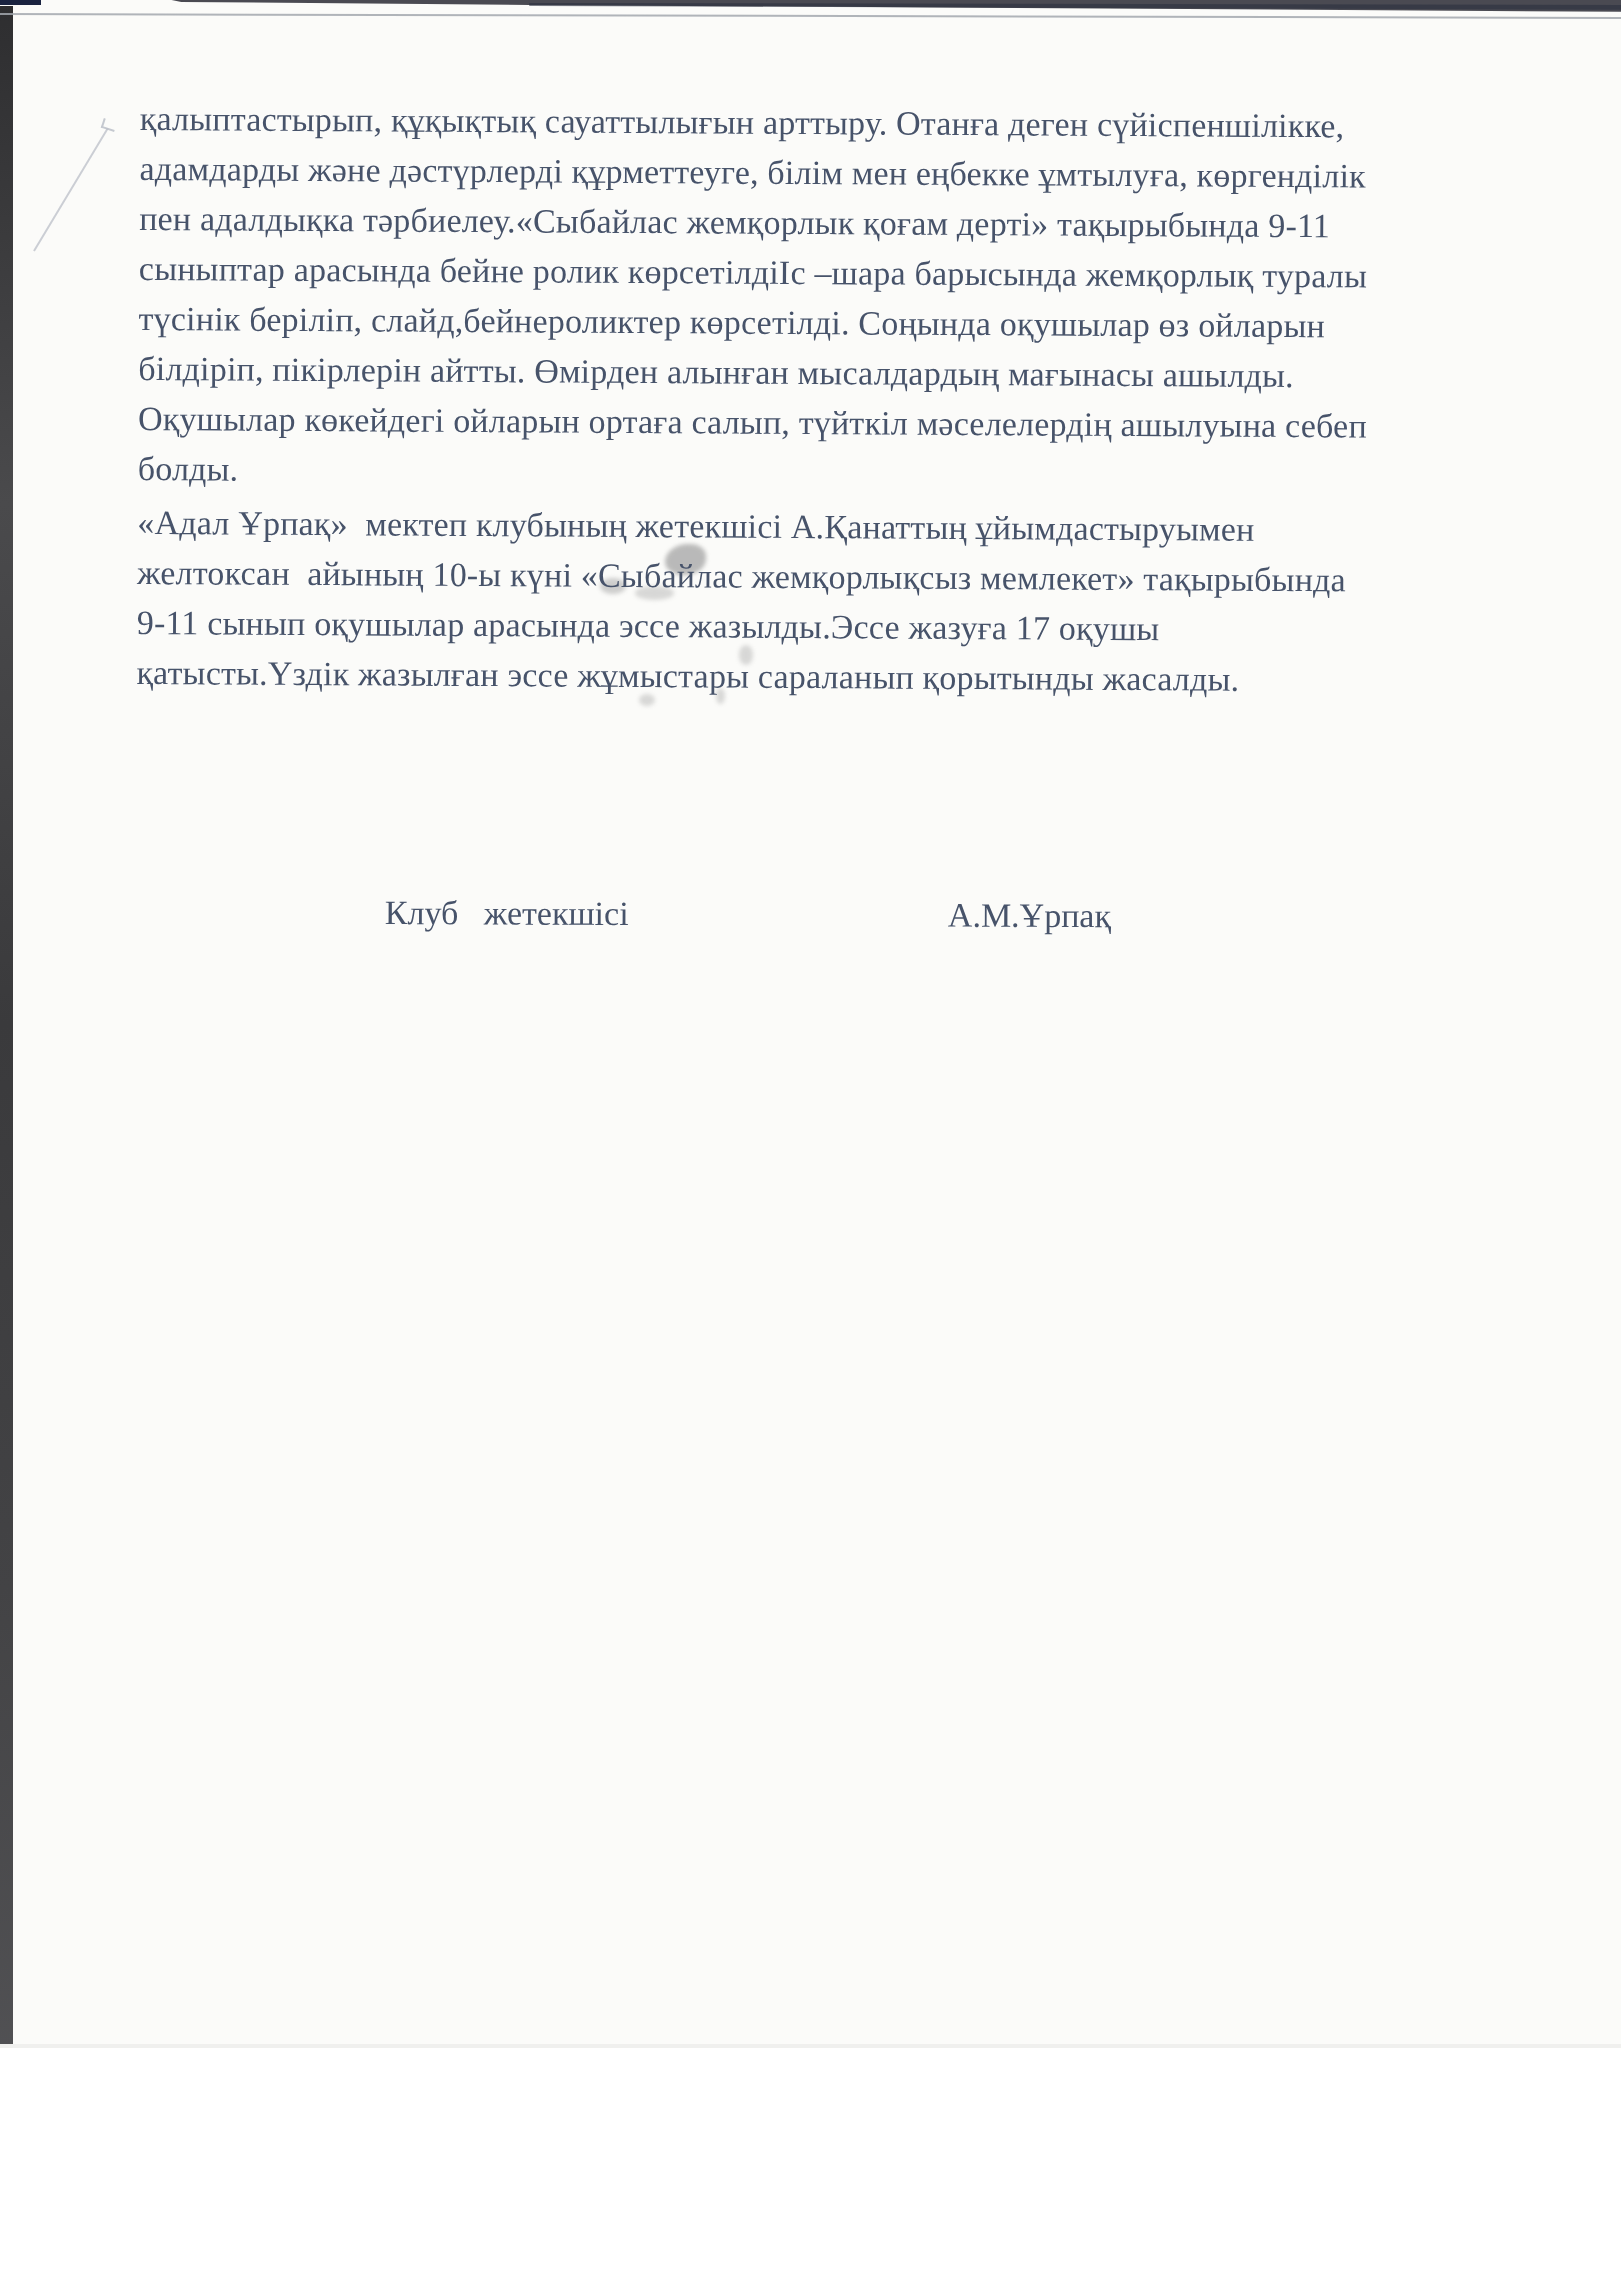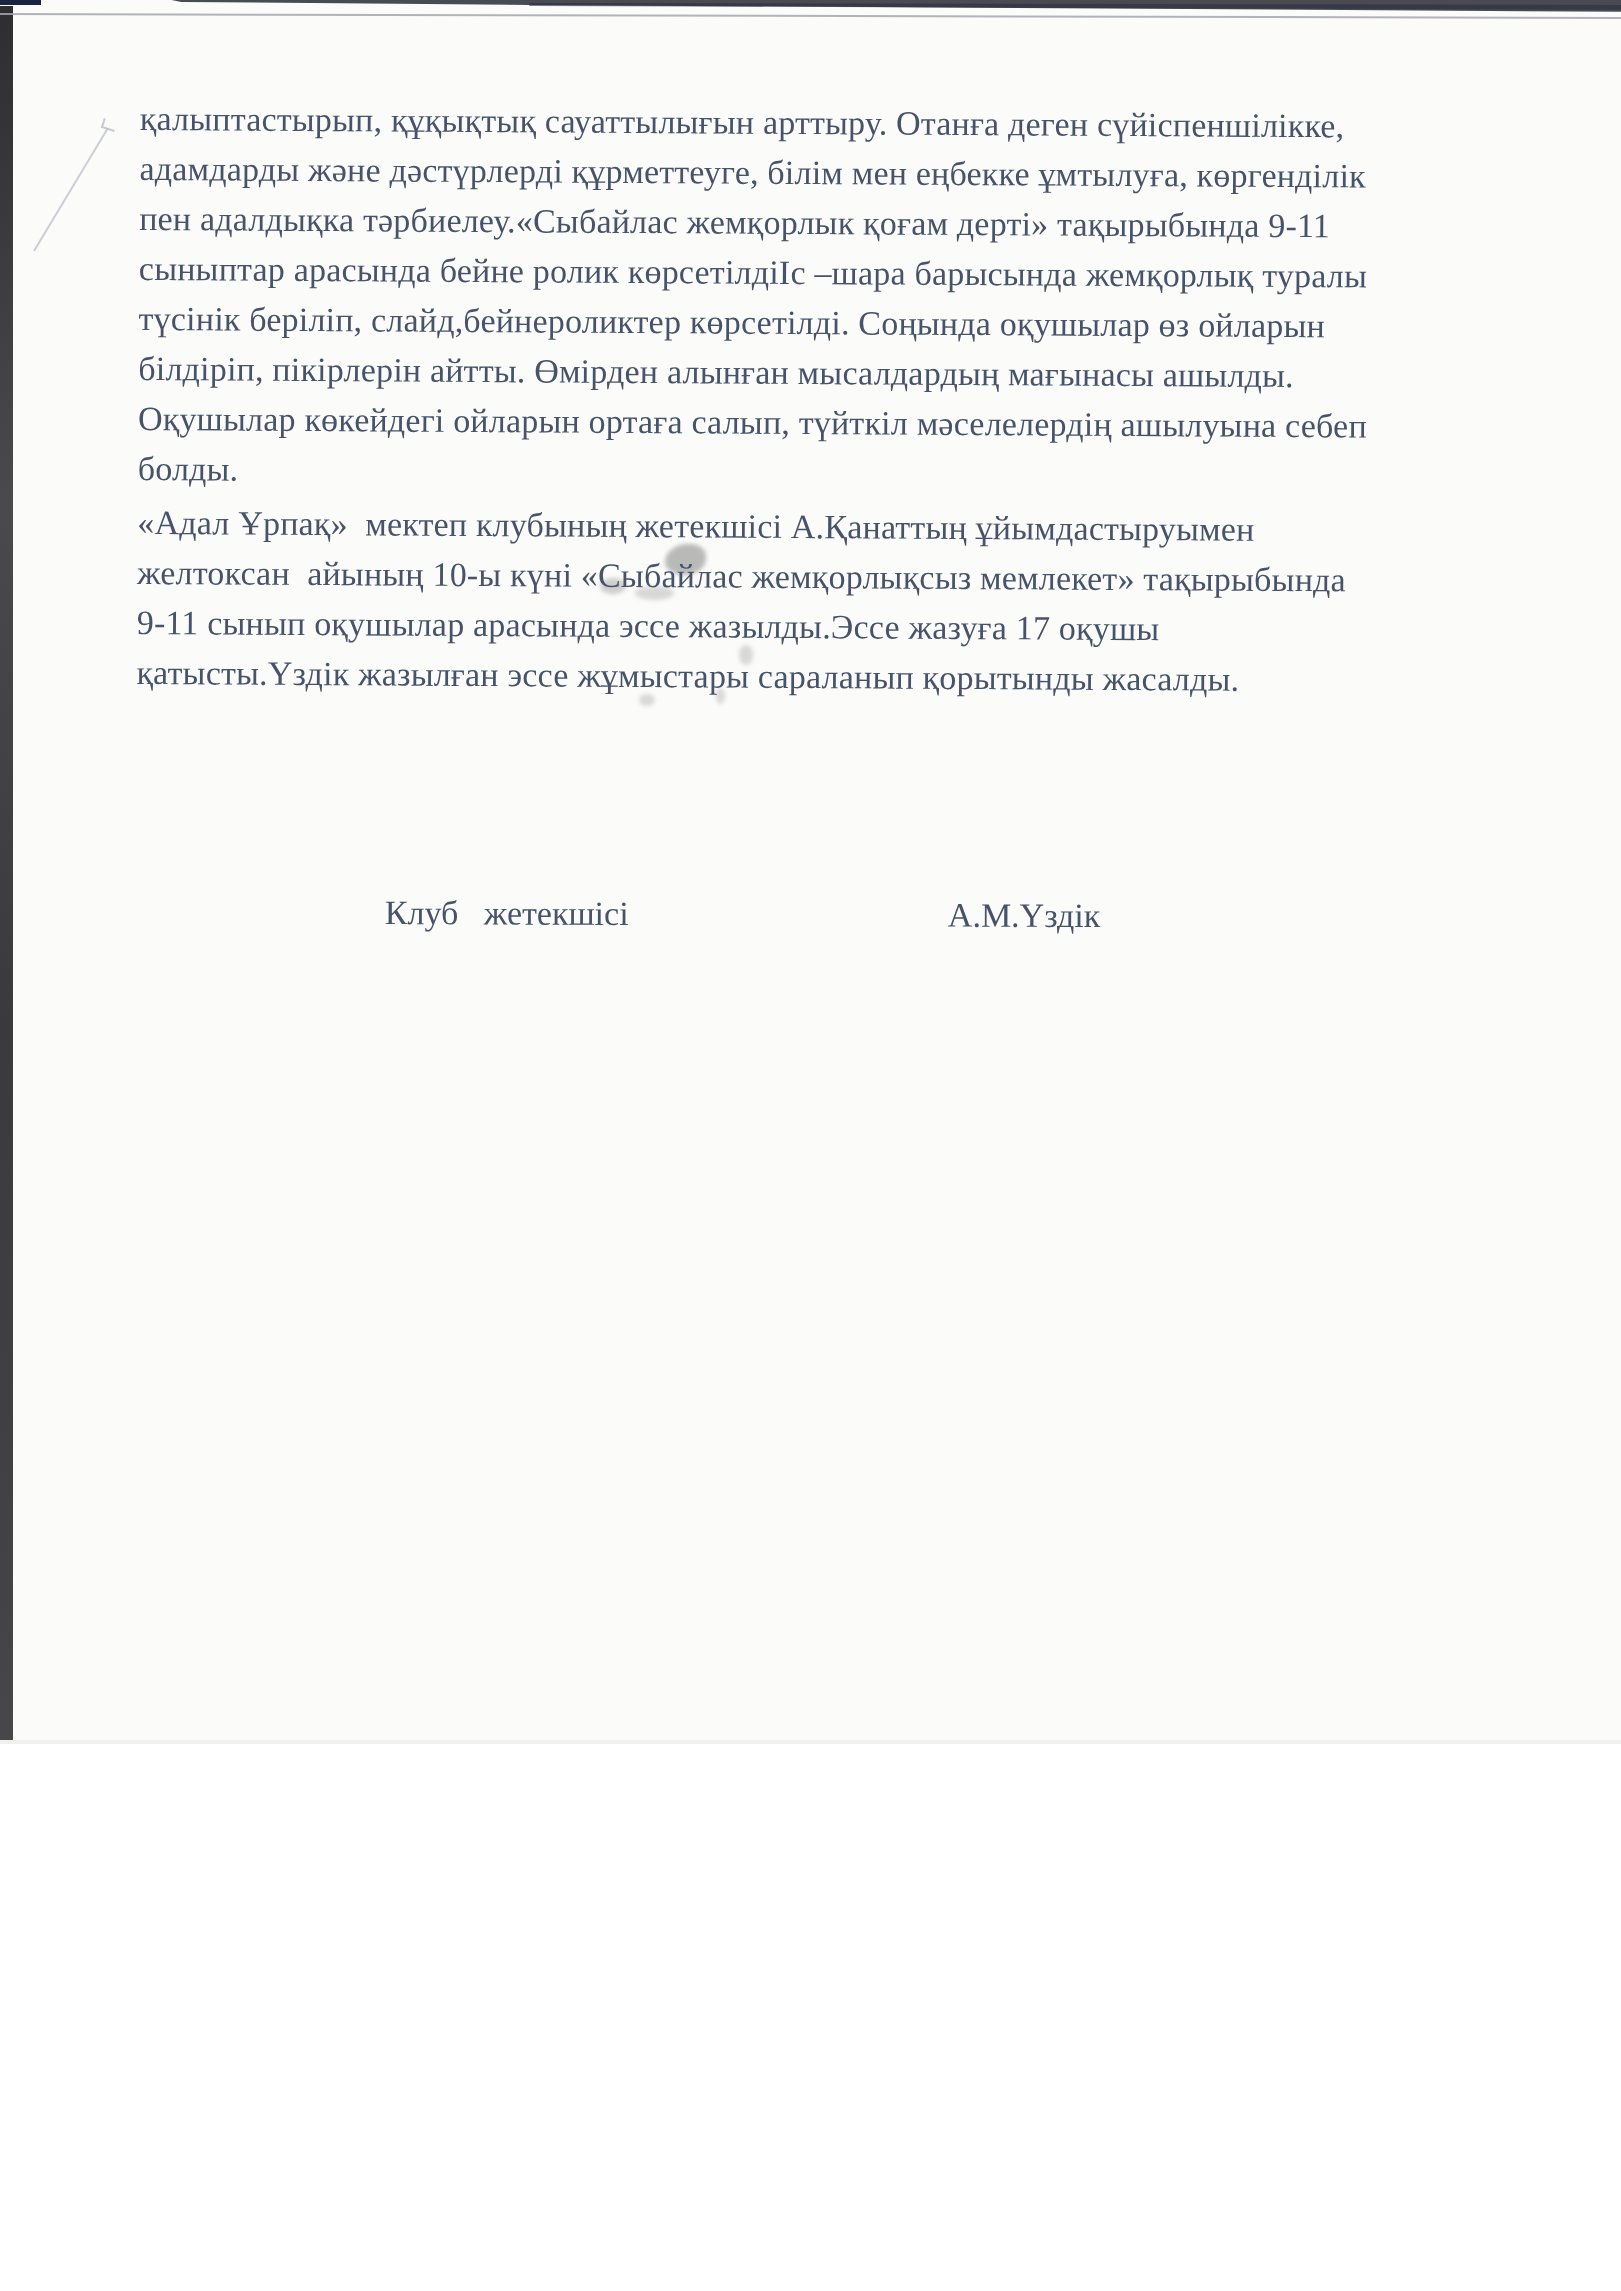--- a/index.html
+++ b/index.html
@@ -3,21 +3,21 @@
 <meta charset="utf-8">
 <style>
   html, body {
     margin: 0;
     padding: 0;
     background: #ffffff;
   }
   .page {
     position: relative;
     width: 1621px;
-    height: 1744px;
+    height: 2048px;
     background: #fbfbf9;
     overflow: hidden;
     font-family: "Liberation Serif", serif;
   }
 
   
   .edge-left {
     position: absolute;
     left: 0; top: 5.9px;
     width: 12.7px; height: 2260px;
@@ -154,17 +154,17 @@
     <div class="para-2">
       <div class="line">«Адал Ұрпақ»  мектеп клубының жетекшісі А.Қанаттың ұйымдастыруымен</div>
       <div class="line">желтоксан  айының 10-ы күні «Сыбайлас жемқорлықсыз мемлекет» тақырыбында</div>
       <div class="line">9-11 сынып оқушылар арасында эссе жазылды.Эссе жазуға 17 оқушы</div>
       <div class="line">қатысты.Үздік жазылған эссе жұмыстары сараланып қорытынды жасалды.</div>
     </div>
   </div>
 
   <div class="signature-row">
     <span class="signature-role">Клуб   жетекшісі</span>
-    <span class="signature-name">А.М.Үздік</span>
+    <span class="signature-name">А.М.Ұрпақ</span>
   </div>
 
 </div>
 
 
 </body></html>

